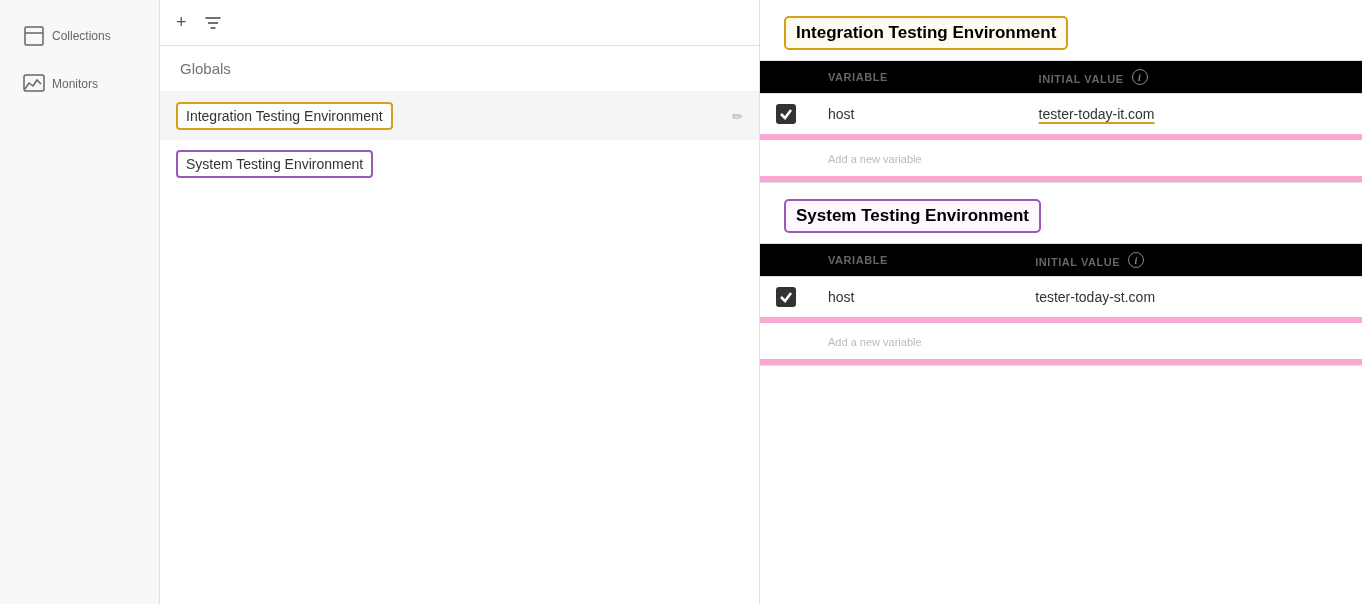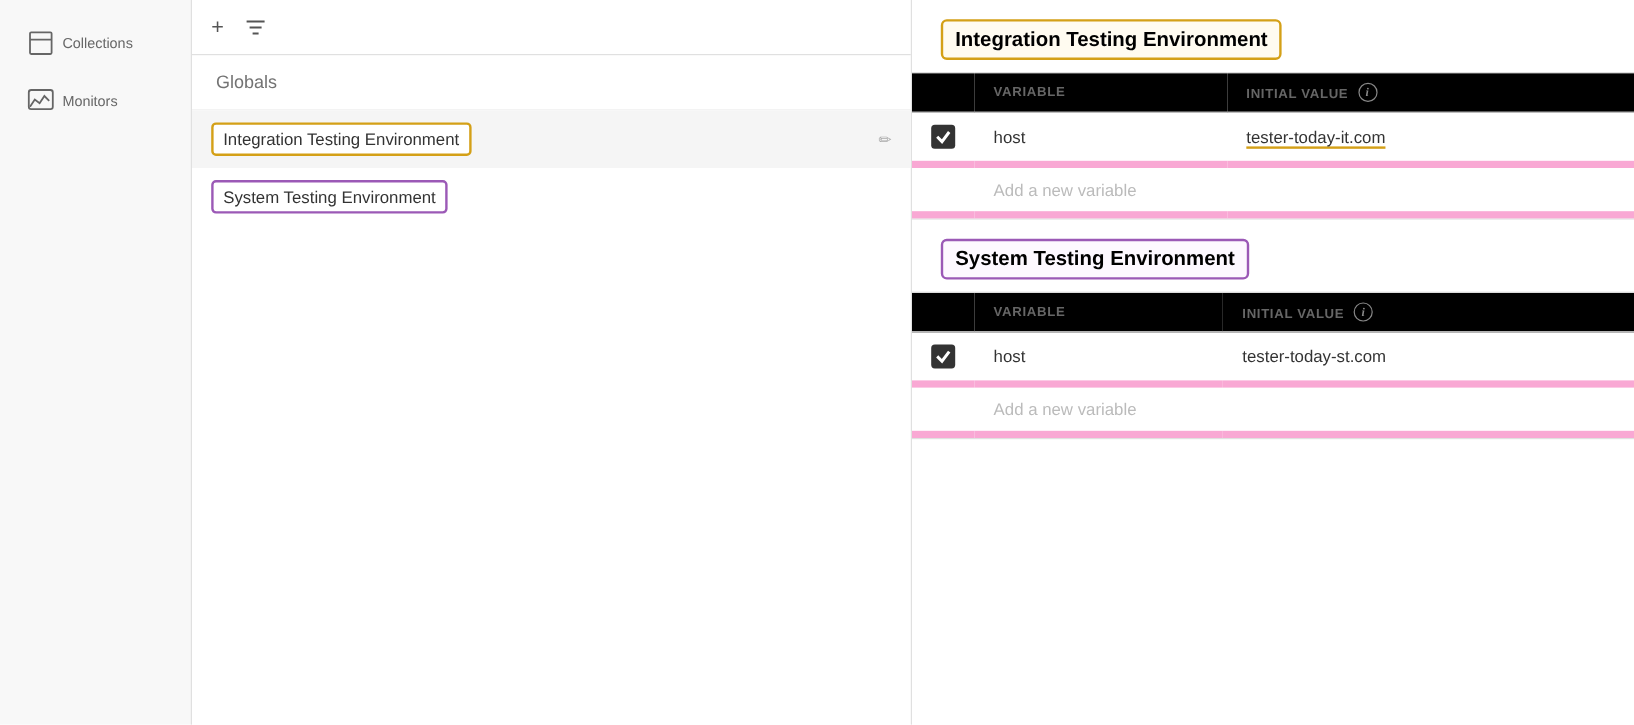--- a/index.html
+++ b/index.html
@@ -205,21 +205,21 @@
     }
     .check-box svg {
       width: 14px;
       height: 14px;
       stroke: #fff;
       stroke-width: 2.5;
       fill: none;
     }
     .add-variable-text {
       color: #bbb;
-      font-size: 14px;
+      font-size: 11px;
     }
     .initial-value-cell {
       position: relative;
     }
     .underline-orange {
       text-decoration: underline;
       text-decoration-color: #d4a017;
       text-decoration-thickness: 2px;
       text-underline-offset: 3px;
       text-align: center;

